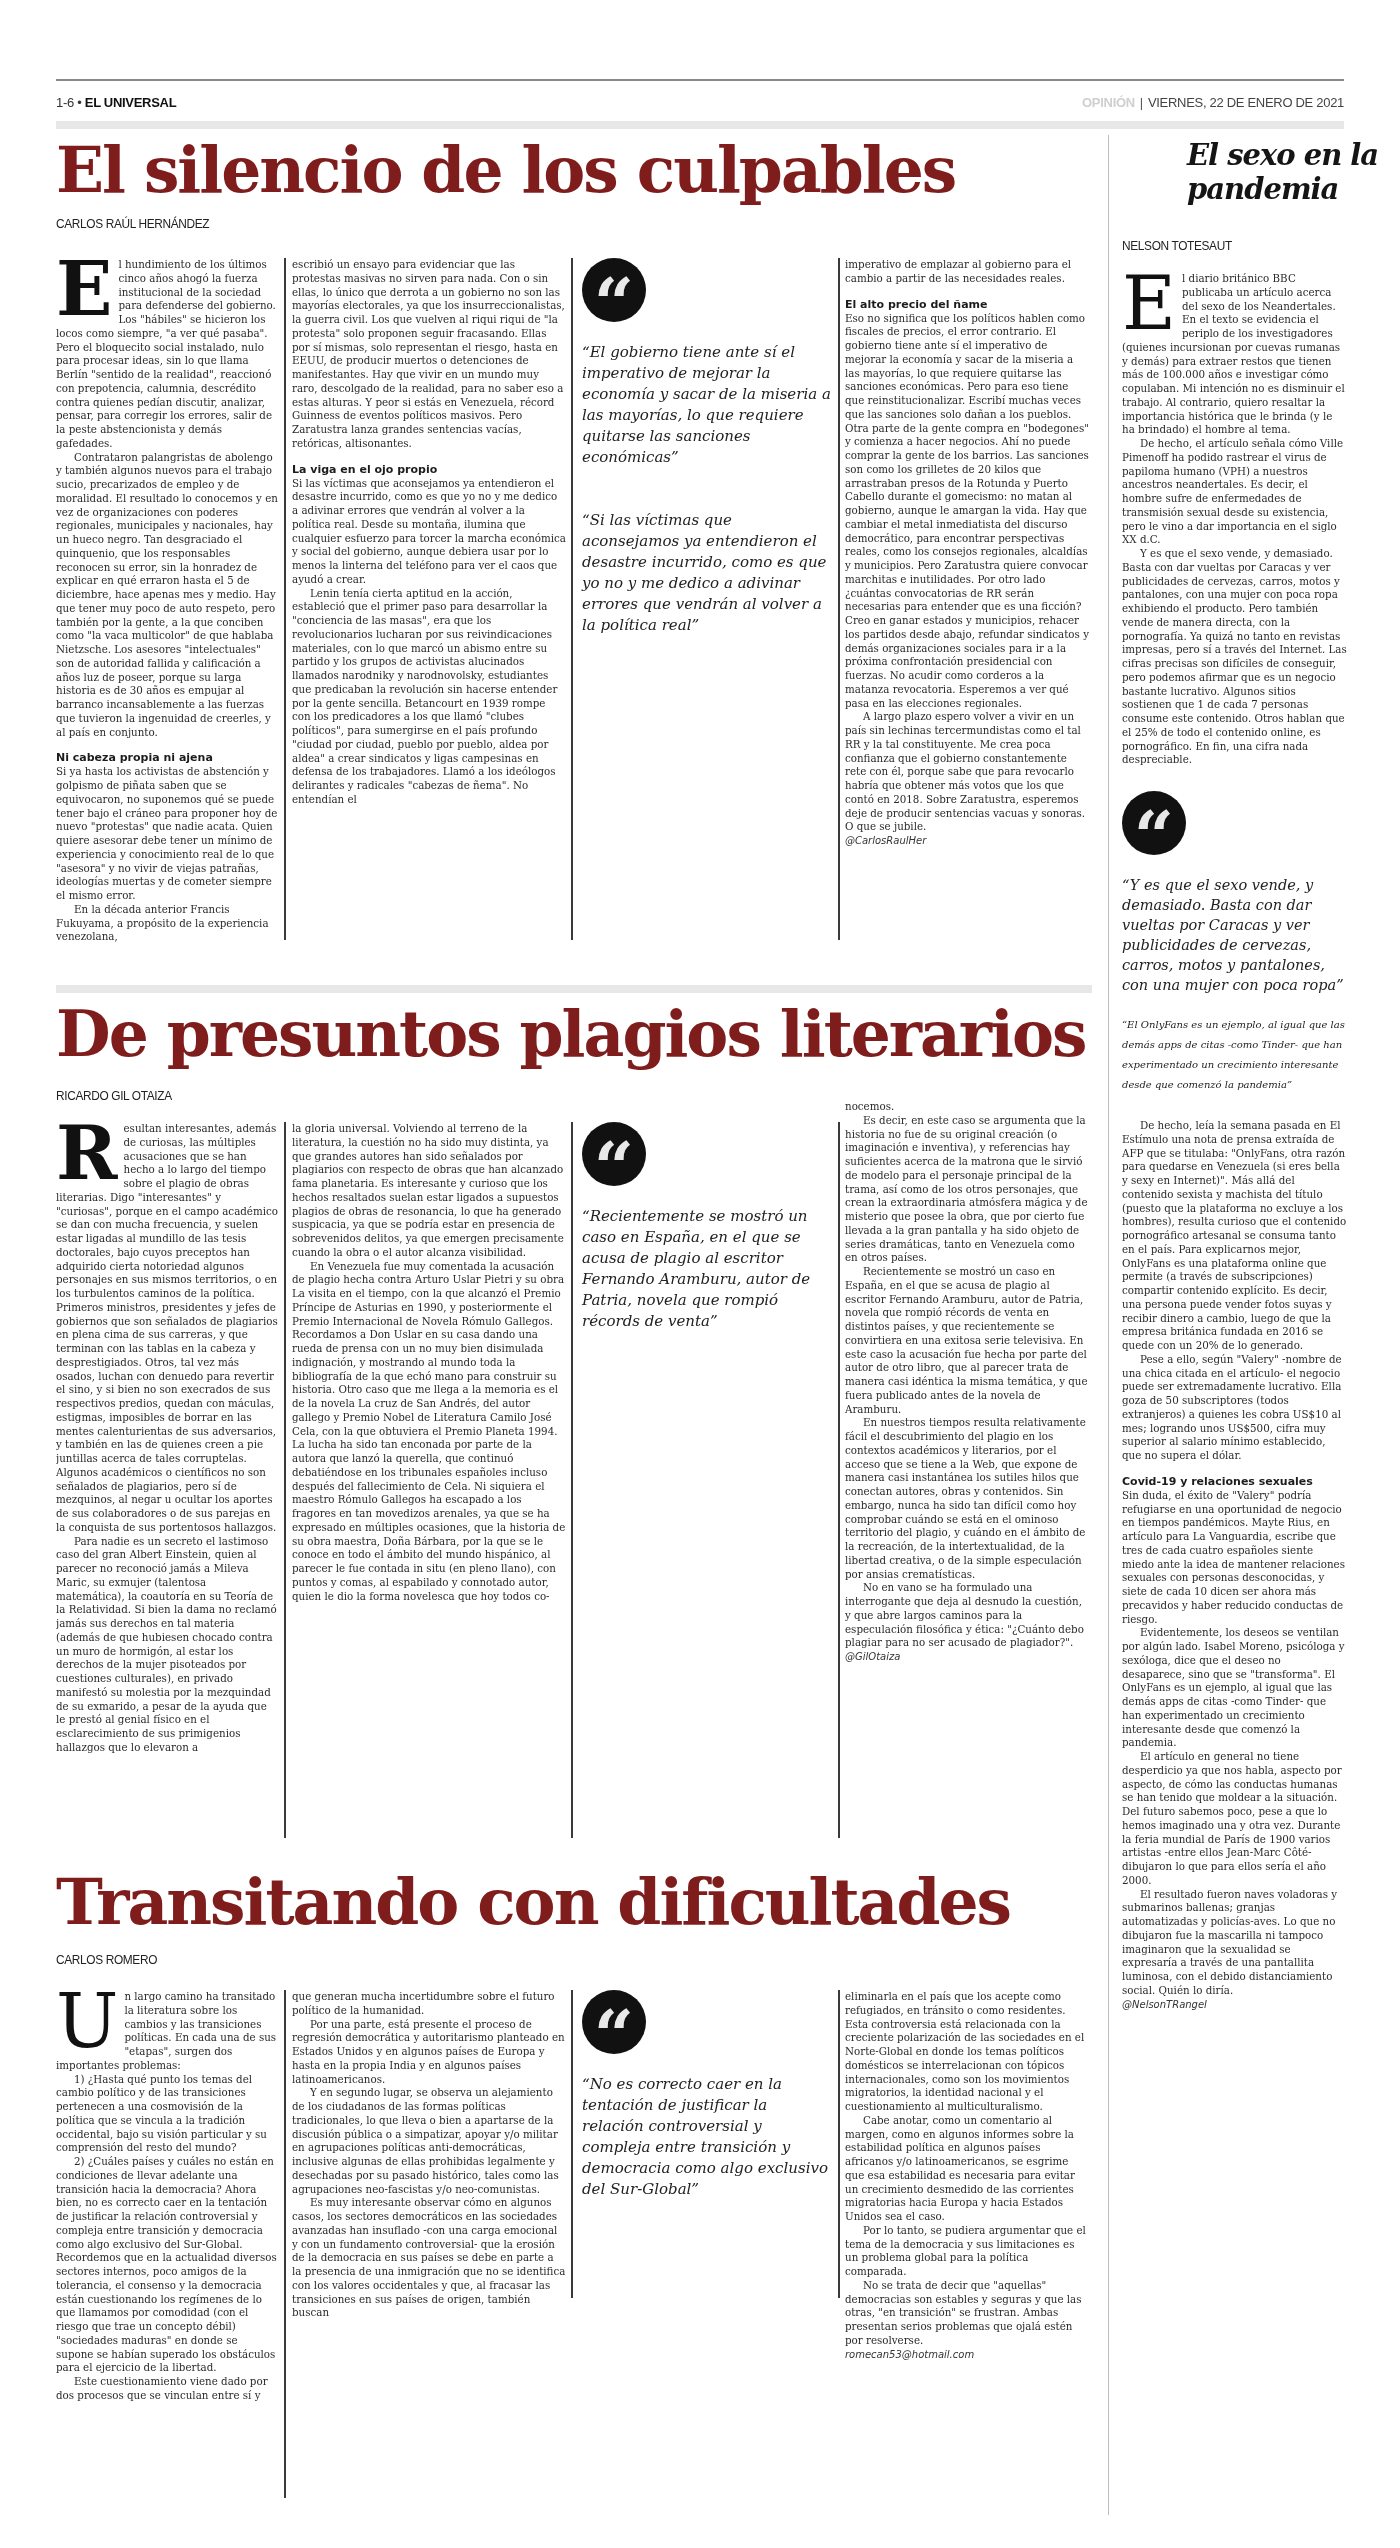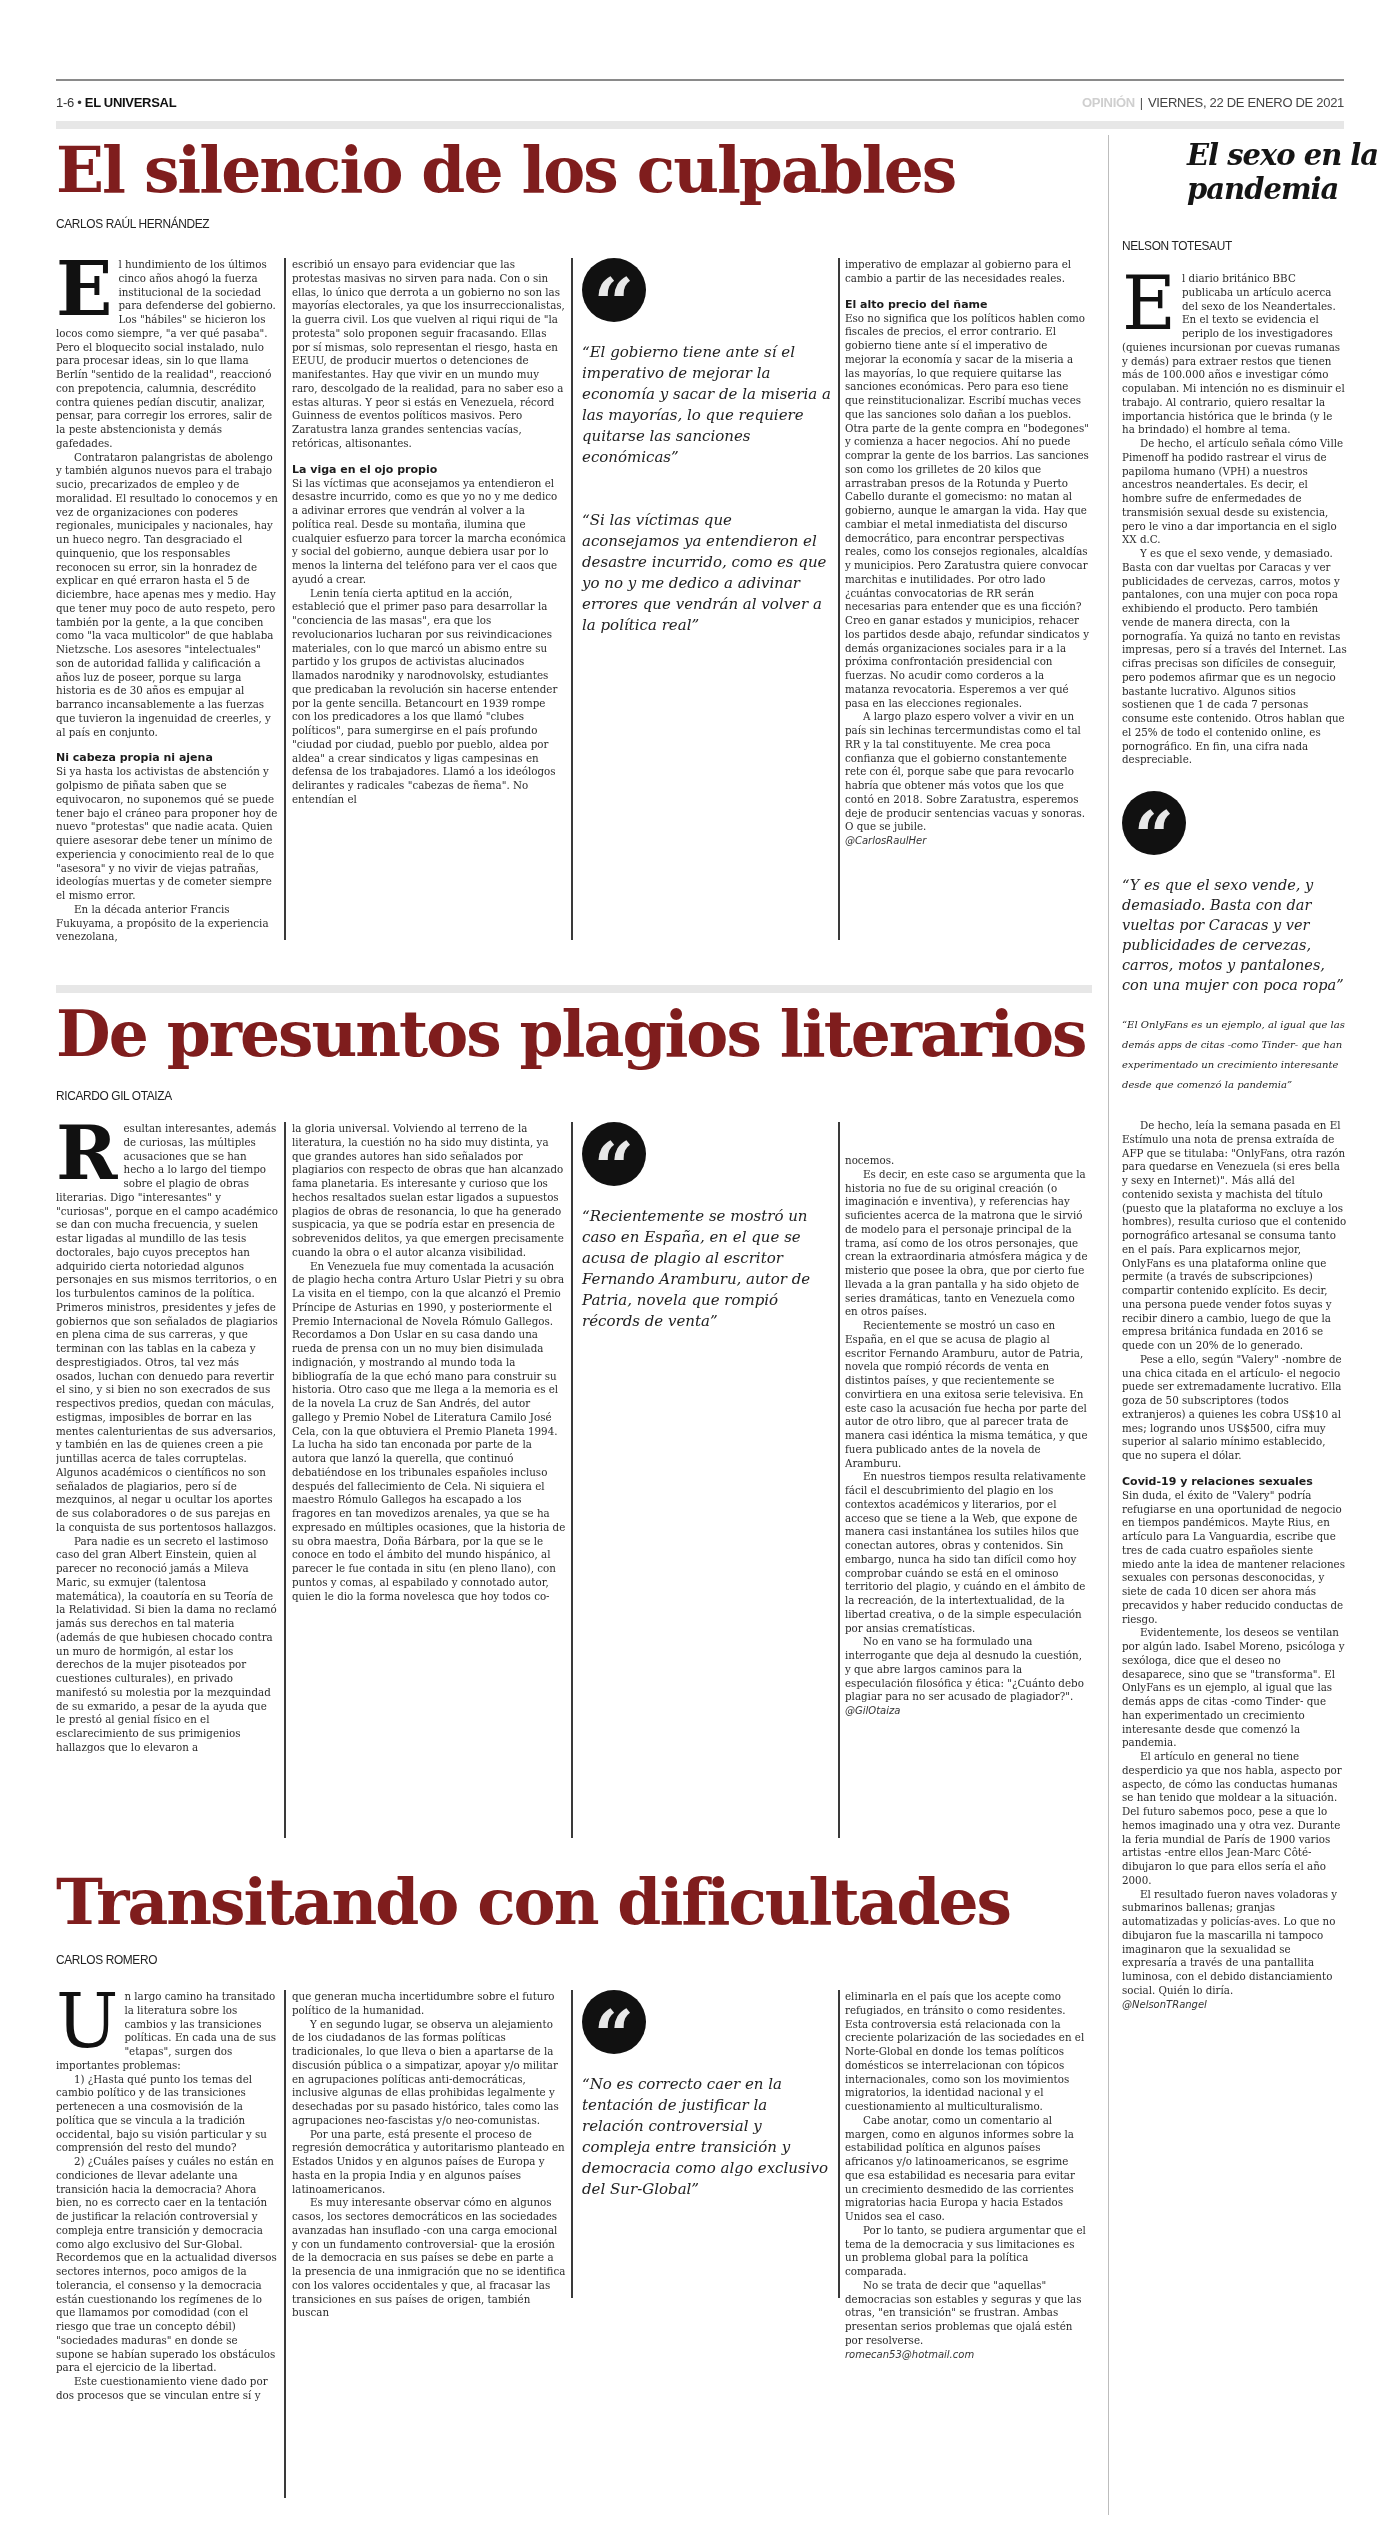--- a/index.html
+++ b/index.html
@@ -97,43 +97,43 @@
 <div class="col" style="left:292px; top:1122px; width:274px; height:730px;">
   <p class="noindent">la gloria universal. Volviendo al terreno de la literatura, la cuestión no ha sido muy distinta, ya que grandes autores han sido señalados por plagiarios con respecto de obras que han alcanzado fama planetaria. Es interesante y curioso que los hechos resaltados suelan estar ligados a supuestos plagios de obras de resonancia, lo que ha generado suspicacia, ya que se podría estar en presencia de sobrevenidos delitos, ya que emergen precisamente cuando la obra o el autor alcanza visibilidad.</p>
   <p>En Venezuela fue muy comentada la acusación de plagio hecha contra Arturo Uslar Pietri y su obra La visita en el tiempo, con la que alcanzó el Premio Príncipe de Asturias en 1990, y posteriormente el Premio Internacional de Novela Rómulo Gallegos. Recordamos a Don Uslar en su casa dando una rueda de prensa con un no muy bien disimulada indignación, y mostrando al mundo toda la bibliografía de la que echó mano para construir su historia. Otro caso que me llega a la memoria es el de la novela La cruz de San Andrés, del autor gallego y Premio Nobel de Literatura Camilo José Cela, con la que obtuviera el Premio Planeta 1994. La lucha ha sido tan encona­da por parte de la autora que lanzó la querella, que continuó debatiéndose en los tribunales españoles incluso después del fallecimiento de Cela. Ni siquiera el maestro Rómulo Gallegos ha escapado a los fragores en tan movedizos arenales, ya que se ha expresado en múltiples ocasiones, que la historia de su obra maestra, Doña Bárbara, por la que se le conoce en todo el ámbito del mundo hispánico, al parecer le fue contada in situ (en pleno llano), con puntos y comas, al espabilado y connotado autor, quien le dio la forma novelesca que hoy todos co-</p>
 </div>
 <div class="vrule" style="left:571px; top:1122px; height:716px;"></div>
 <div class="quote-block" style="left:582px; top:1122px; width:250px;">
   <div class="quote-icon">“</div>
   <div class="pull">“Recientemente se mostró un caso en España, en el que se acusa de plagio al escritor Fernando Aramburu, autor de Patria, novela que rompió récords de venta”</div>
 </div>
 <div class="vrule" style="left:838px; top:1122px; height:716px;"></div>
-<div class="col" style="left:845px; top:1154px; width:245px; height:730px;">
+<div class="col" style="left:845px; top:1100px; width:245px; height:730px;">
   <p class="noindent">nocemos.</p>
   <p>Es decir, en este caso se argumenta que la historia no fue de su original creación (o imaginación e inventiva), y referencias hay suficientes acerca de la matrona que le sirvió de modelo para el personaje principal de la trama, así como de los otros personajes, que crean la extraordinaria atmósfera mágica y de misterio que posee la obra, que por cierto fue llevada a la gran pantalla y ha sido objeto de series dramáticas, tanto en Venezuela como en otros países.</p>
   <p>Recientemente se mostró un caso en España, en el que se acusa de plagio al escritor Fernando Aramburu, autor de Patria, novela que rompió récords de venta en distintos países, y que recientemente se convirtiera en una exitosa serie televisiva. En este caso la acusación fue hecha por parte del autor de otro libro, que al parecer trata de manera casi idéntica la misma temática, y que fuera publicado antes de la novela de Aramburu.</p>
   <p>En nuestros tiempos resulta relativamente fácil el descubrimiento del plagio en los contextos académicos y literarios, por el acceso que se tiene a la Web, que expone de manera casi instantánea los sutiles hilos que conectan autores, obras y contenidos. Sin embargo, nunca ha sido tan difícil como hoy comprobar cuándo se está en el ominoso territorio del plagio, y cuándo en el ámbito de la recreación, de la intertextualidad, de la libertad creativa, o de la simple especulación por ansias crematísticas.</p>
   <p>No en vano se ha formulado una interrogante que deja al desnudo la cuestión, y que abre largos caminos para la especulación filosófica y ética: "¿Cuánto debo plagiar para no ser acusado de plagiador?".</p>
   <div class="handle">@GilOtaiza</div>
 </div>
 
 <div class="headline" style="left:56px; top:1866px; font-size:63px; line-height:72px;">Transitando con dificultades</div>
 <div class="byline" style="left:56px; top:1952px;">CARLOS ROMERO</div>
 
 <div class="col" style="left:56px; top:1990px; width:222px; height:520px;">
   <p class="noindent"><span class="dropcap light">U</span><span>n largo camino ha transitado la literatura sobre los cambios y las transiciones políticas. En cada una de sus "etapas", surgen dos importantes problemas:</span></p>
   <p>1) ¿Hasta qué punto los temas del cambio político y de las transiciones pertenecen a una cosmovisión de la política que se vincula a la tradición occidental, bajo su visión particular y su comprensión del resto del mundo?</p>
   <p>2) ¿Cuáles países y cuáles no están en condiciones de llevar adelante una transición hacia la democracia? Ahora bien, no es correcto caer en la tentación de justificar la relación controversial y compleja entre transición y democracia como algo exclusivo del Sur-Global. Recordemos que en la actualidad diversos sectores internos, poco amigos de la tolerancia, el consenso y la democracia están cuestionando los regímenes de lo que llamamos por comodidad (con el riesgo que trae un concepto débil) "sociedades maduras" en donde se supone se habían superado los obstáculos para el ejercicio de la libertad.</p>
   <p>Este cuestionamiento viene dado por dos procesos que se vinculan entre sí y</p>
 </div>
 <div class="vrule" style="left:284px; top:1990px; height:508px;"></div>
 <div class="col" style="left:292px; top:1990px; width:274px; height:520px;">
   <p class="noindent">que generan mucha incertidumbre sobre el futuro político de la humanidad.</p>
+  <p>Por una parte, está presente el proceso de regresión democrática y autoritarismo planteado en Estados Unidos y en algunos países de Europa y hasta en la propia India y en algunos países latinoamericanos.</p>
   <p>Y en segundo lugar, se observa un alejamiento de los ciudadanos de las formas políticas tradicionales, lo que lleva o bien a apartarse de la discusión pública o a simpatizar, apoyar y/o militar en agrupaciones políticas anti-democráticas, inclusive algunas de ellas prohibidas legalmente y desechadas por su pasado histórico, tales como las agrupaciones neo-fascistas y/o neo-comunistas.</p>
-  <p>Por una parte, está presente el proceso de regresión democrática y autoritarismo planteado en Estados Unidos y en algunos países de Europa y hasta en la propia India y en algunos países latinoamericanos.</p>
   <p>Es muy interesante observar cómo en algunos casos, los sectores democráticos en las sociedades avanzadas han insuflado -con una carga emocional y con un fundamento controversial- que la erosión de la democracia en sus países se debe en parte a la presencia de una inmigración que no se identifica con los valores occidentales y que, al fracasar las transiciones en sus países de origen, también buscan</p>
 </div>
 <div class="vrule" style="left:571px; top:1990px; height:308px;"></div>
 <div class="quote-block" style="left:582px; top:1990px; width:250px;">
   <div class="quote-icon">“</div>
   <div class="pull">“No es correcto caer en la tentación de justificar la relación controversial y compleja entre transición y democracia como algo exclusivo del Sur-Global”</div>
 </div>
 <div class="vrule" style="left:838px; top:1990px; height:308px;"></div>
 <div class="col" style="left:845px; top:1990px; width:245px; height:520px;">
   <p class="noindent">eliminarla en el país que los acepte como refugiados, en tránsito o como residentes. Esta controversia está relacionada con la creciente polarización de las sociedades en el Norte-Global en donde los temas políticos domésticos se interrelacionan con tópicos internacionales, como son los movimientos migratorios, la identidad nacional y el cuestionamiento al multiculturalismo.</p>

